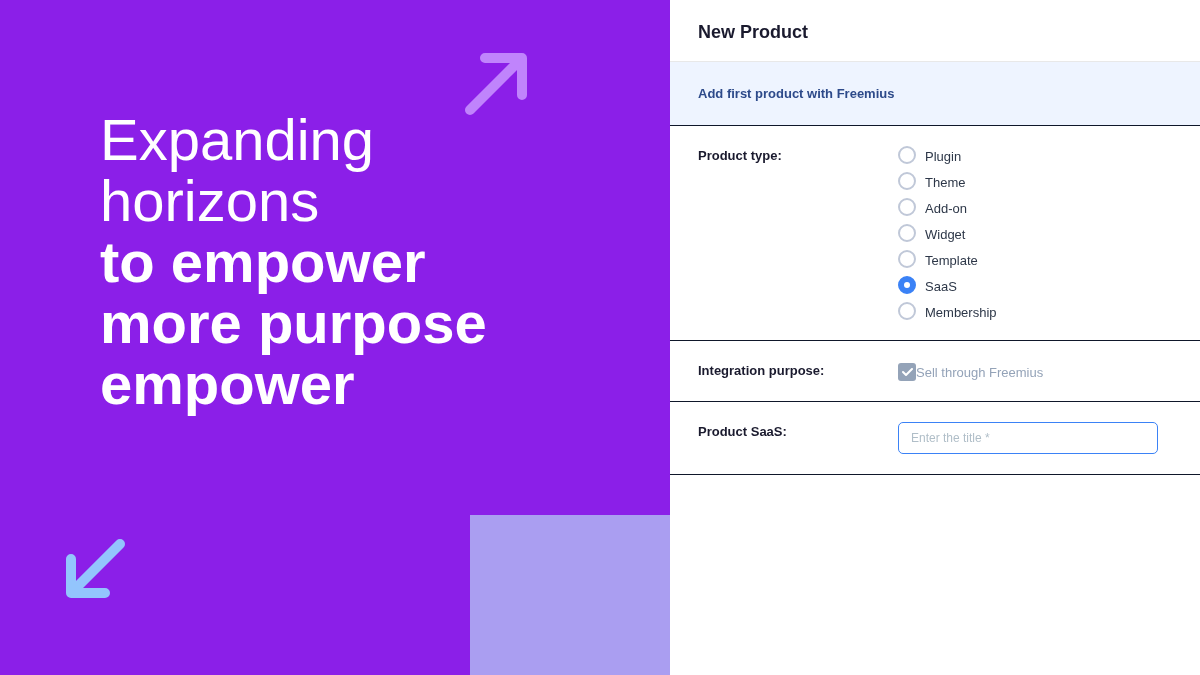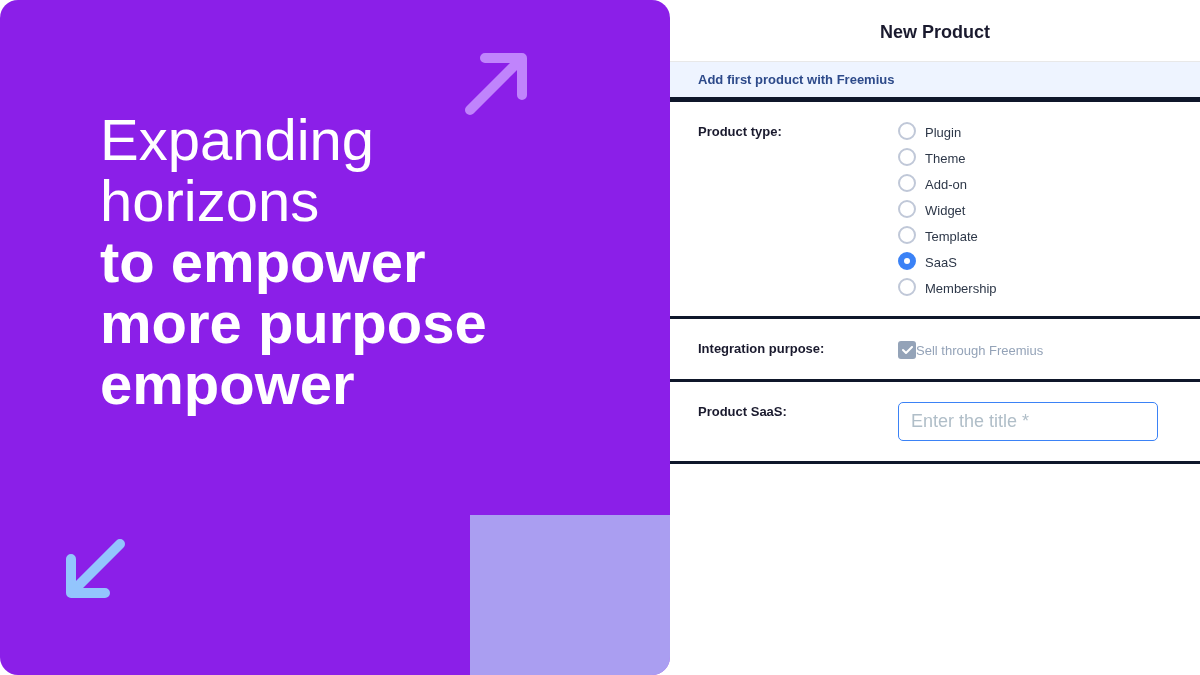--- a/index.html
+++ b/index.html
@@ -12,21 +12,20 @@
     }
 
     
     .left-section {
       width: 670px;
       height: 675px;
       background-color: #8B1FE8;
       position: relative;
       flex-shrink: 0;
       overflow: hidden;
-      border-radius: 18px;
     }
 
     .headline {
       position: absolute;
       top: 110px;
       left: 100px;
       color: white;
       font-size: 58px;
       font-weight: 900;
       line-height: 1.05;
@@ -60,43 +59,42 @@
 
     .form-header {
       padding: 22px 28px 18px;
       border-bottom: 1px solid #e8e8e8;
     }
 
     .form-header h2 {
       font-size: 18px;
       font-weight: 700;
       color: #1a1a2e;
-      text-align: center;
     }
 
     .form-banner {
       background: #EEF4FF;
-      padding: 10px 28px;
+      padding: 24px 28px;
       font-size: 13px;
       font-weight: 600;
       color: #2d4a8a;
-      border-bottom: 5px solid #0f172a;
+      border-bottom: 1px solid #0f172a;
     }
 
     .form-body {
       padding: 0;
       flex: 1;
       overflow: hidden;
     }
 
     .form-row {
       display: flex;
       align-items: flex-start;
       padding: 20px 28px;
-      border-bottom: 3px solid #0f172a;
+      border-bottom: 1px solid #0f172a;
     }
 
     .form-label {
       width: 200px;
       font-size: 13px;
       font-weight: 700;
       color: #1a1a2e;
       padding-top: 2px;
       flex-shrink: 0;
     }
@@ -176,21 +174,21 @@
       color: #94a3b8;
     }
 
     
     .title-input {
       width: 100%;
       max-width: 260px;
       padding: 8px 12px;
       border: 1.5px solid #3b82f6;
       border-radius: 5px;
-      font-size: 18px;
+      font-size: 12px;
       color: #94a3b8;
       outline: none;
     }
 
     .title-input::placeholder {
       color: #b0bec8;
     }
 
     
     .arrow-svg-top {

